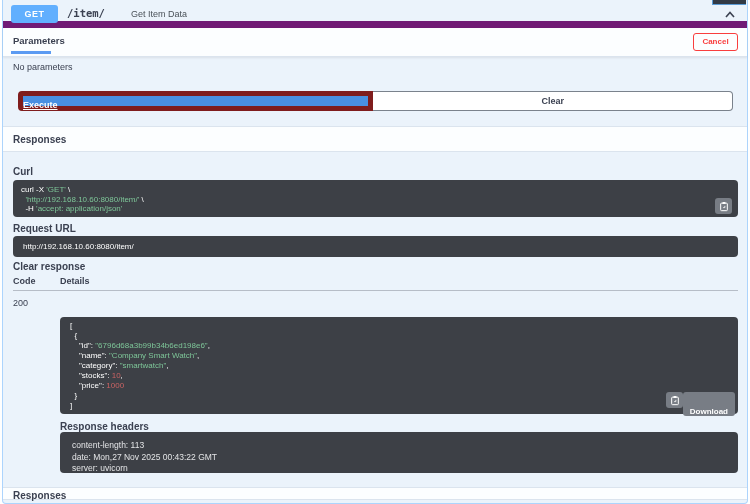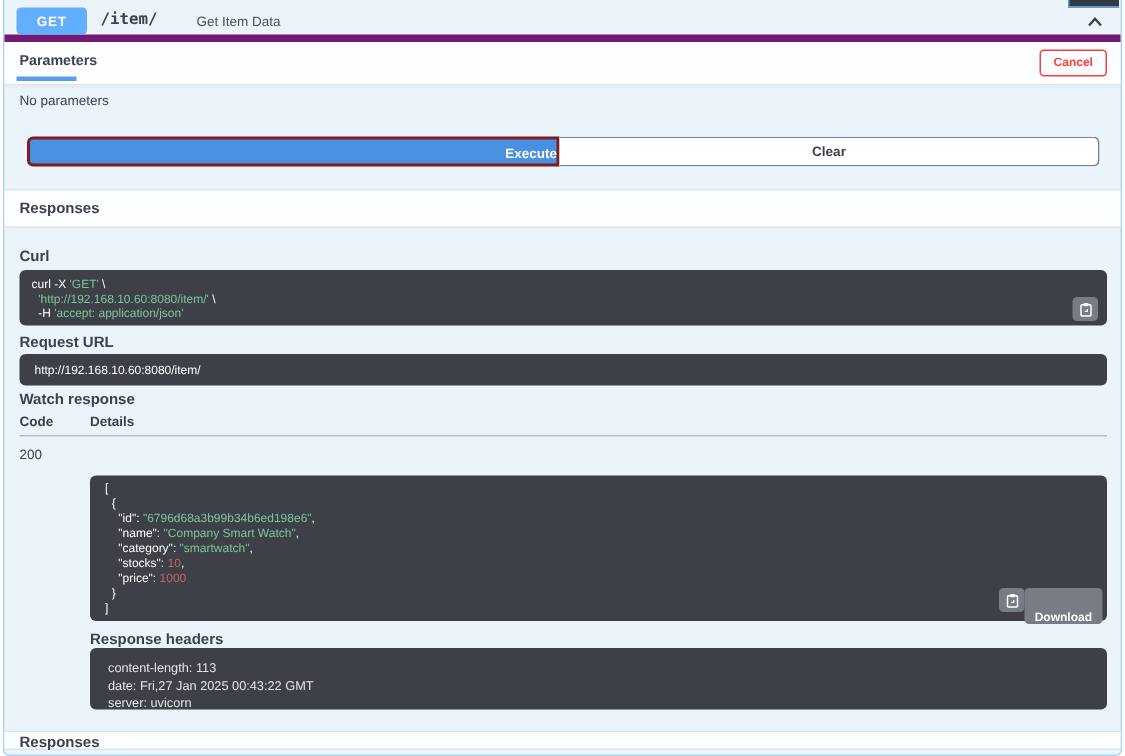--- a/index.html
+++ b/index.html
@@ -10,21 +10,21 @@
     background:#fff;
   }
   
   .opblock {
     position:absolute; left:2px; right:2px; top:0; bottom:0;
     background:#ebf3fb; border:1px solid rgba(97,175,254,.45); border-top:none;
     border-radius:0 0 4px 4px;
   }
   
   .op-header { position:absolute; left:0; right:0; top:0; height:28px;
-    border-bottom:5px solid #701a75; }
+    border-bottom:7px solid #701a75; }
   .method-badge {
     position:absolute; left:8px; top:5px; width:47px; height:18px;
     background:#61affe; color:#fff; font-size:9px; font-weight:bold;
     border-radius:3px; text-align:center; line-height:18px; letter-spacing:.5px;
   }
   .op-path {
     position:absolute; left:64px; top:7px;
     font-family:"DejaVu Sans Mono", monospace; font-weight:bold;
     font-size:10.5px; color:#3b4151;
   }
@@ -43,22 +43,22 @@
   .params-underline { position:absolute; left:8px; top:23px; width:40px; height:3px; background:#5c9bf2; }
   .cancel-btn {
     position:absolute; right:9px; top:5px; width:45px; height:18px;
     background:transparent; border:1px solid #f93e3e; border-radius:3px;
     color:#f93e3e; font-size:8px; font-weight:bold; text-align:center; line-height:16px; cursor:pointer;
   }
   .no-params { position:absolute; left:10px; top:62px; font-size:9px; color:#3b4151; }
   
   .exec-bar { position:absolute; left:15px; right:14px; top:91px; height:20px; display:flex; }
   .execute-btn {
-    flex:0 0 49.7%; background:#4990e2; color:#fff; border:2px solid #7f1d1d;
-    border-radius:4px 0 0 4px; font-size:9px; font-weight:bold; text-align:right; line-height:18px; cursor:pointer;
+    flex:0 0 49.7%; background:#4990e2; color:#fff; border:5px solid #7f1d1d;
+    border-radius:4px 0 0 4px; font-size:9px; font-weight:bold; text-align:left; line-height:18px; cursor:pointer;text-decoration:underline;
   }
   .clear-btn {
     flex:1; background:#fff; color:#3b4151; border:1px solid #7a828c; border-left:none;
     border-radius:0 4px 4px 0; font-size:9px; font-weight:bold; text-align:center; line-height:18px; cursor:pointer;
   }
   
   .responses-band {
     position:absolute; left:0; right:0; top:126px; height:26px;
     background:rgba(255,255,255,.85);
     border-top:1px solid #dbe4ee; border-bottom:1px solid #dbe4ee;
@@ -164,21 +164,21 @@
             <polyline points="5,7.8 7,7.8 7,5.8" fill="none" stroke="#fff" stroke-width="1"></polyline>
           </svg>
       </span>
     </button>
 
     <div class="lbl lbl-requrl">Request URL</div>
     <div class="code-block url-block">
         <div class="code-line"><span class="tok-p">http://192.168.10.60:8080/item/</span></div>
       </div>
 
-    <div class="lbl lbl-server">Watch response</div>
+    <div class="lbl lbl-server">Clear response</div>
     <span class="tbl-code">Code</span>
     <span class="tbl-details">Details</span>
     <div class="tbl-divider"></div>
     <span class="status-code">200</span>
 
     <div class="lbl lbl-respbody">Response body</div>
     <div class="code-block body-block">
         <div class="code-line"><span class="tok-p">[</span></div>
         <div class="code-line"><span class="tok-p">  {</span></div>
         <div class="code-line"><span class="tok-p">    "id": </span><span class="tok-s">"6796d68a3b99b34b6ed198e6"</span><span class="tok-p">,</span></div>
@@ -196,21 +196,21 @@
             <rect x="4.2" y="1" width="3.6" height="2.6" rx="0.5" fill="#fff"></rect>
             <polyline points="5,7.8 7,7.8 7,5.8" fill="none" stroke="#fff" stroke-width="1"></polyline>
           </svg>
       </span>
     </button>
     <button class="download-btn">Download</button>
 
     <div class="lbl lbl-respheaders">Response headers</div>
     <div class="code-block headers-block">
         <div class="code-line"><span class="tok-h">content-length: 113</span></div>
-        <div class="code-line"><span class="tok-h">date: Fri,27 Jan 2025 00:43:22 GMT</span></div>
+        <div class="code-line"><span class="tok-h">date: Mon,27 Nov 2025 00:43:22 GMT</span></div>
         <div class="code-line"><span class="tok-h">server: uvicorn</span></div>
       </div>
 
     <div class="responses-band-bottom">
       <span class="band-label">Responses</span>
     </div>
 
   </div>
 </div>
 

